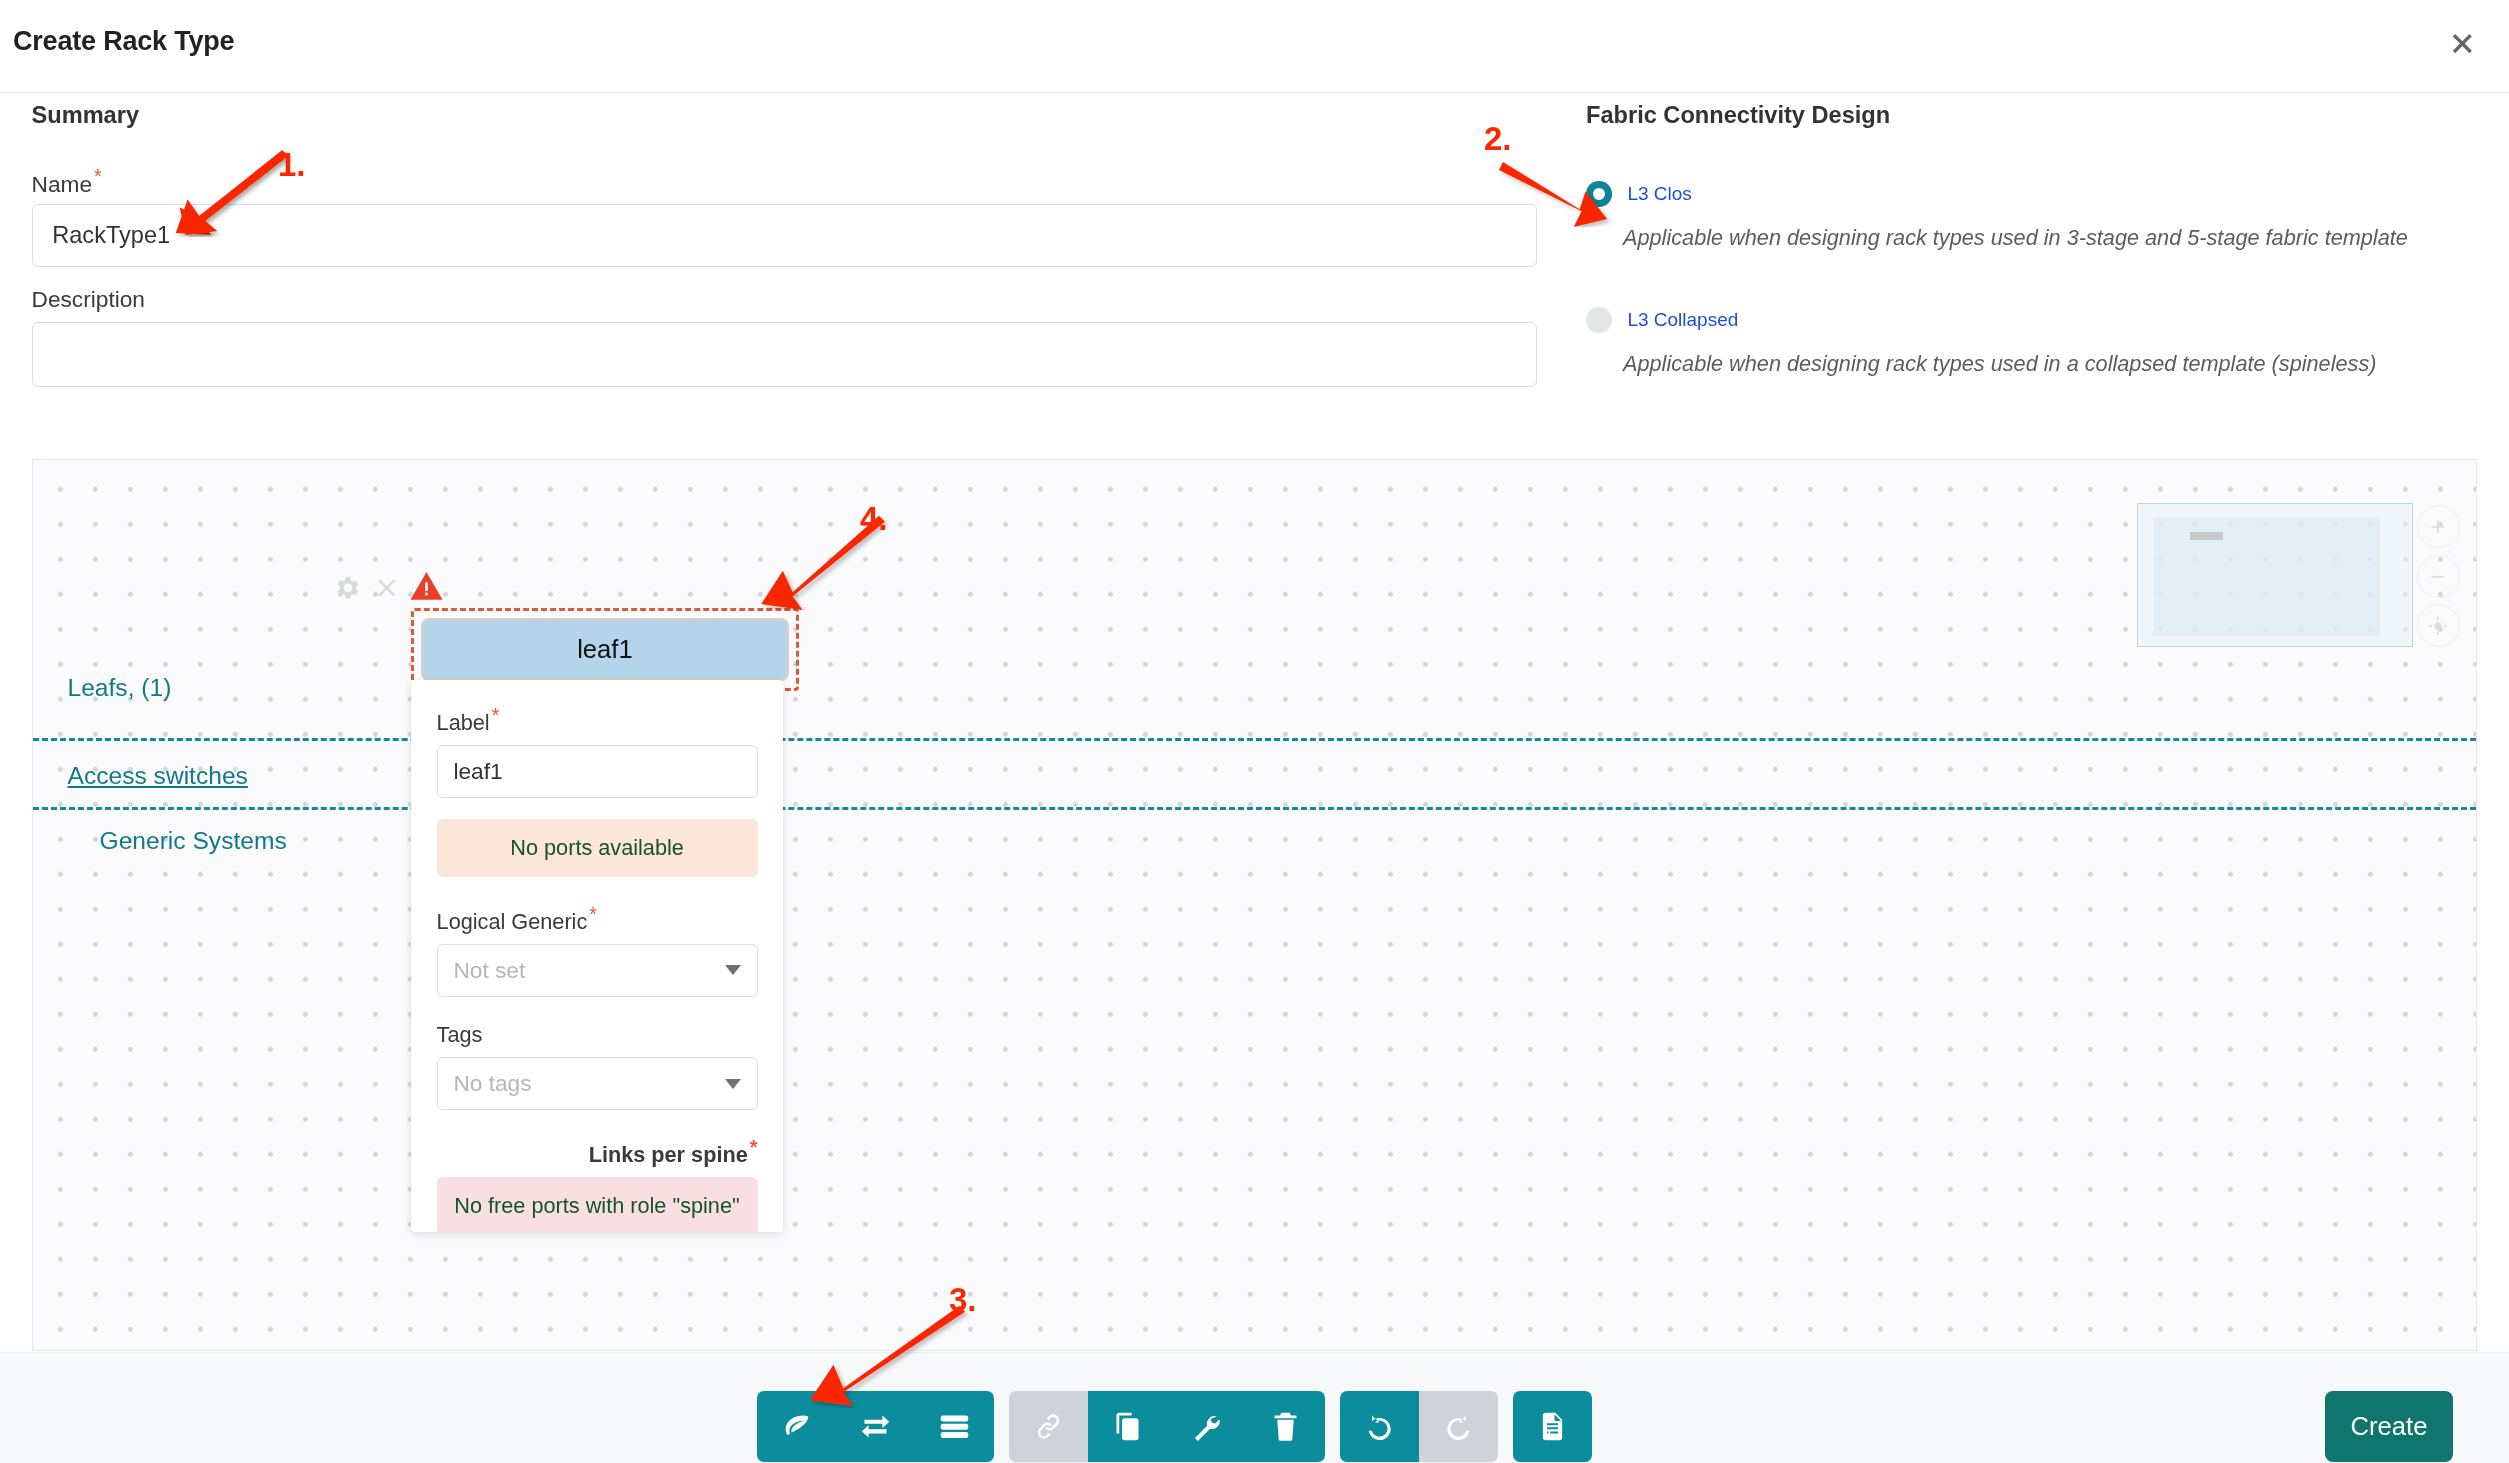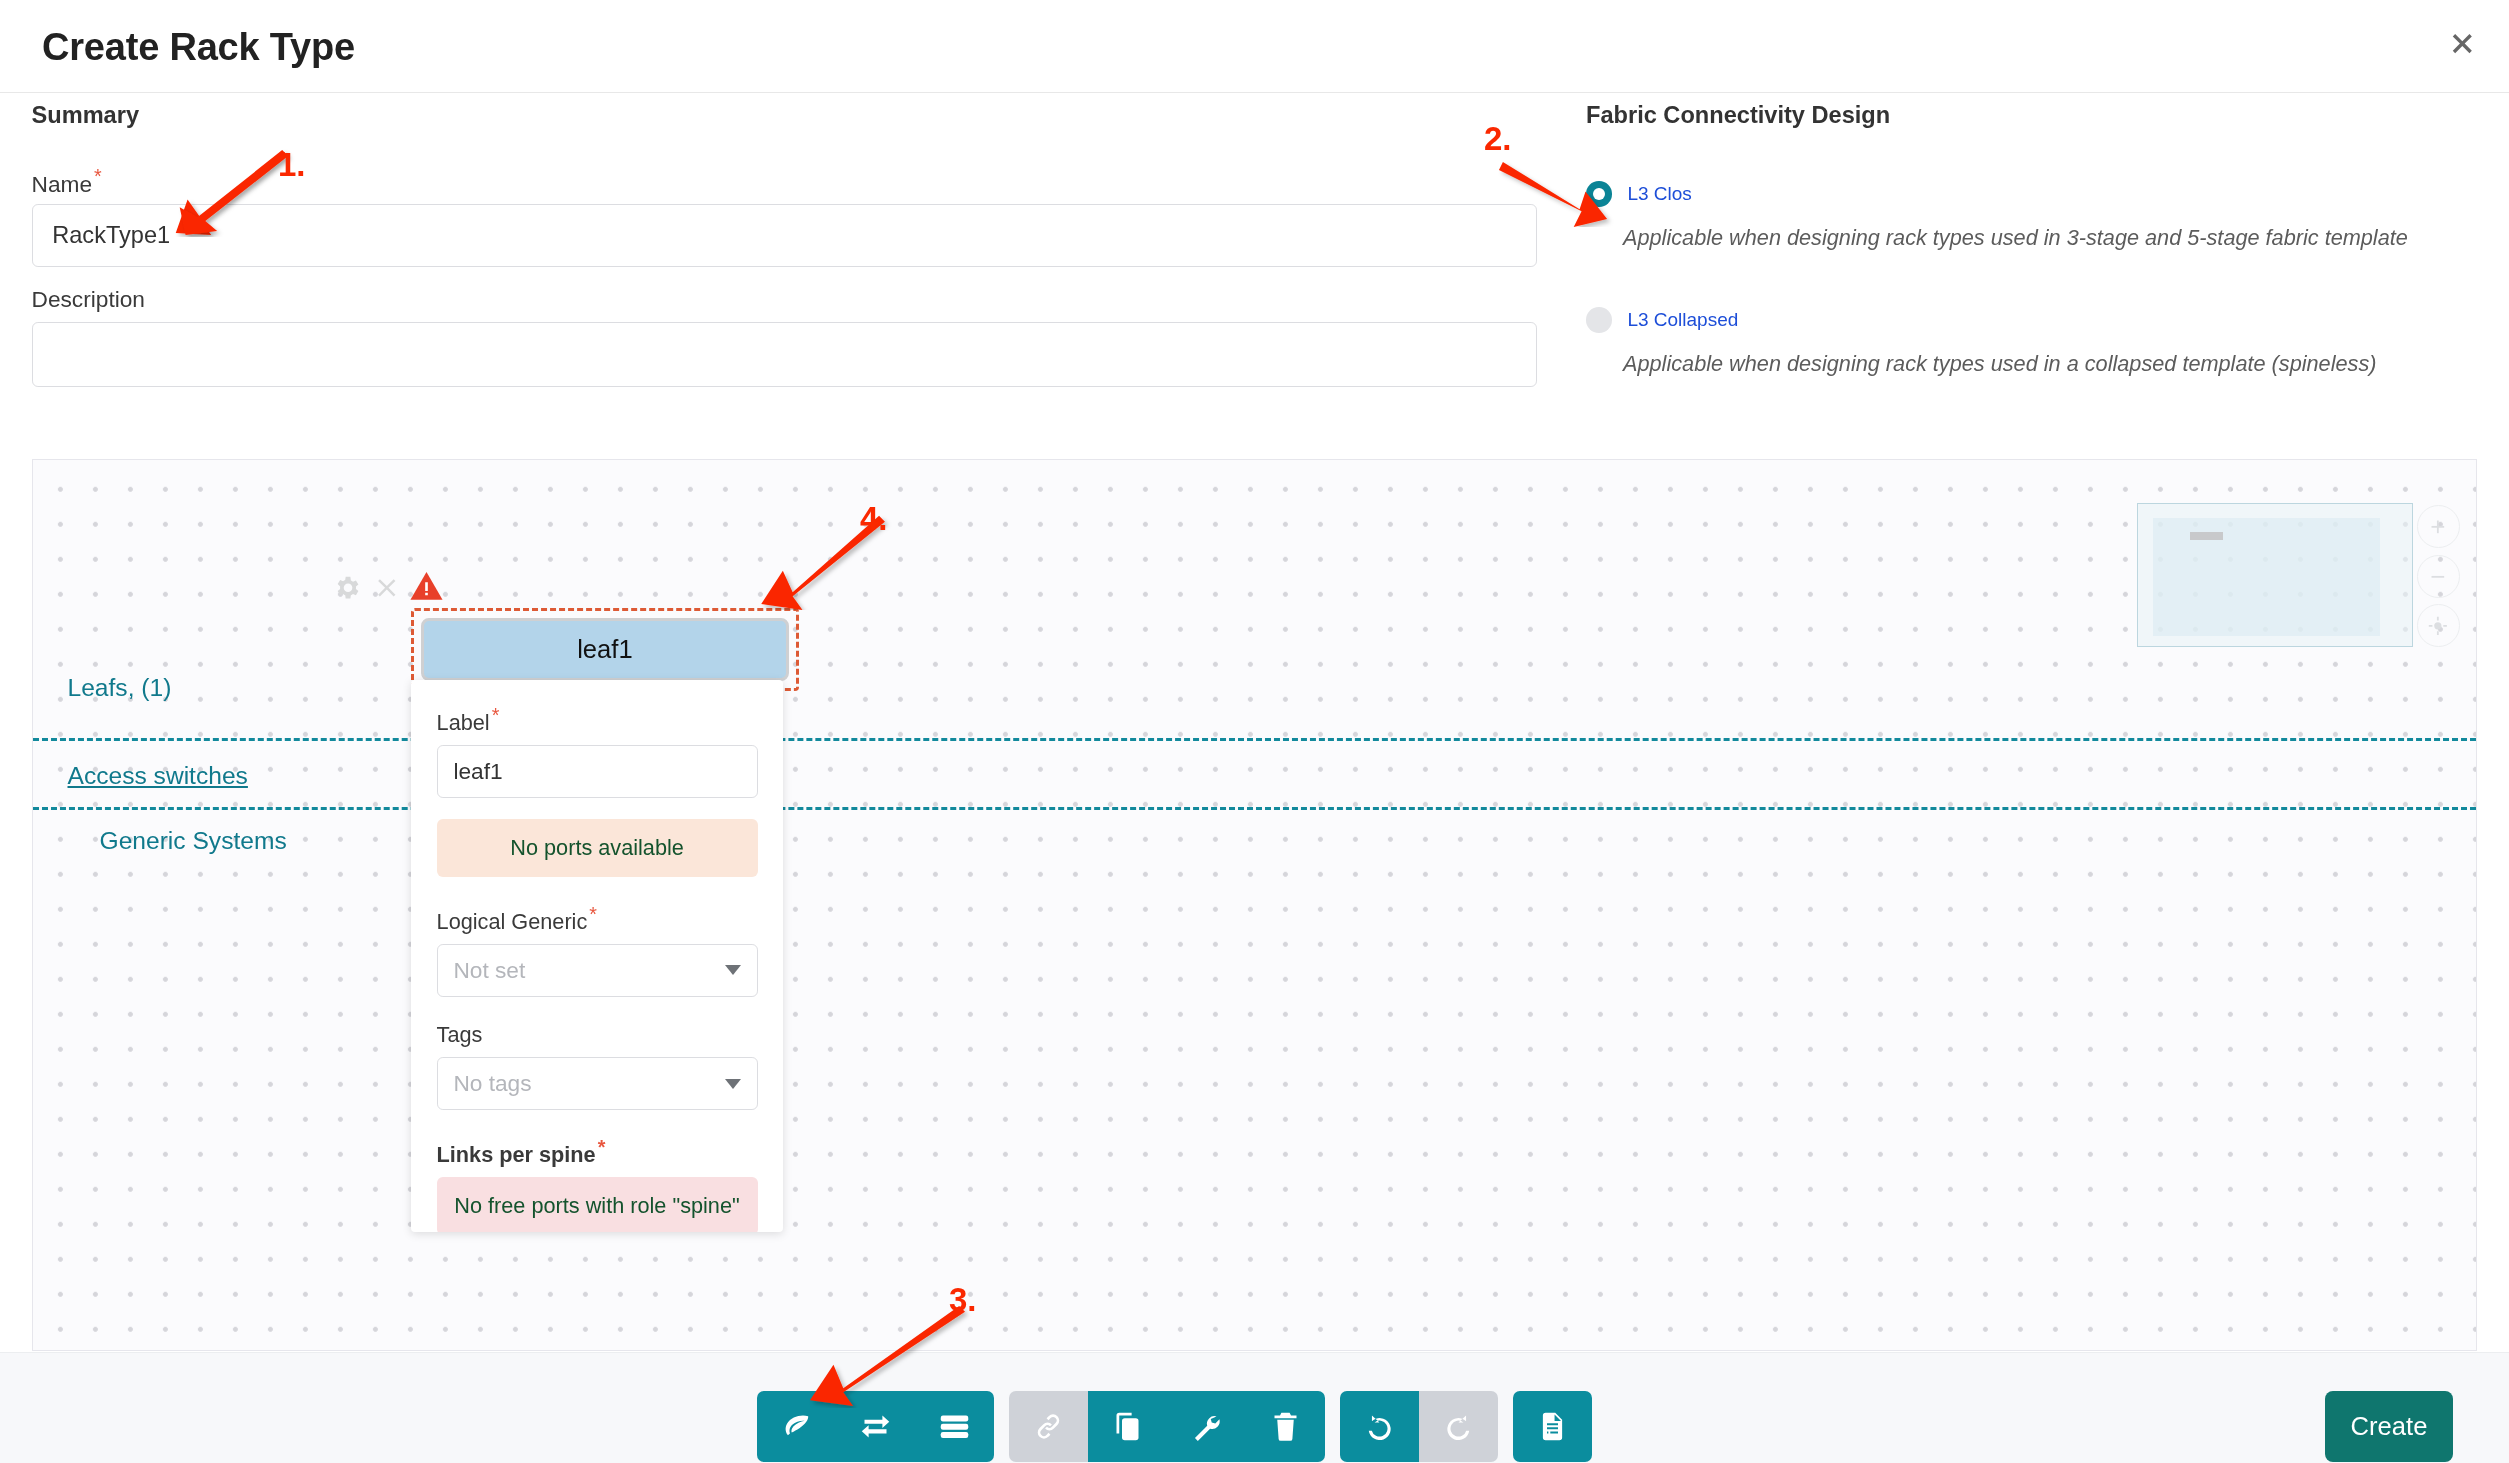--- a/index.html
+++ b/index.html
@@ -11,22 +11,22 @@
     overflow: hidden;
   }
   #root { position: relative; width: 2510px; height: 1464px; background:#fff; }
 
   
   .modal-header {
     position: absolute; left:0; top:0; width: 2510px; height: 93px;
     background:#fff; border-bottom: 1px solid #e8e8e8;
   }
   .modal-title {
-    position:absolute; left: 42px; top: 25.6px;
-    font-size: 38px; font-weight: 700; color: #222;
+    position:absolute; left: 13px; top: 25.6px;
+    font-size: 27px; font-weight: 700; color: #222;
     letter-spacing: -0.2px;
   }
   .close-x {
     position:absolute; right: 23.6px; top: 21.7px;
     width: 47px; height: 47px; cursor:pointer;
     display:flex; align-items:center; justify-content:center;
     color:#666;
   }
   .close-x svg { width: 29.6px; height:29.6px; }
 
@@ -107,21 +107,21 @@
   
   .node-popup {
     position:absolute; left:411px; top:680px;
     width:372px; height:552px;
     background:#fff; border-radius:3.9px;
     box-shadow: 0 2px 9.9px rgba(0,0,0,0.13);
     overflow:hidden;
     padding: 23.6px 25.6px 0 25.6px;
   }
   .pl { font-size:21.7px; color:#3a3a3a; display:block; margin-bottom:8.9px; }
-  .pl.bold { font-weight:700; }
+  .pl.bold { font-weight:700;text-align:right; }
   .pinput {
     width:321px; height:53px; border:1px solid #dcdde1; border-radius:5.9px;
     font-size:22.7px; color:#333; padding:0 15.8px; background:#fff;
     font-family:"Liberation Sans", sans-serif; outline:none;
   }
   .alert-box {
     width:321px; border-radius:5.9px; font-size:21.7px; color:#14532d;
     padding:15.8px 17.7px; margin: 21.7px 0 0 0;
   }
   .alert-orange { background:#fbe6d9; text-align:center; }

